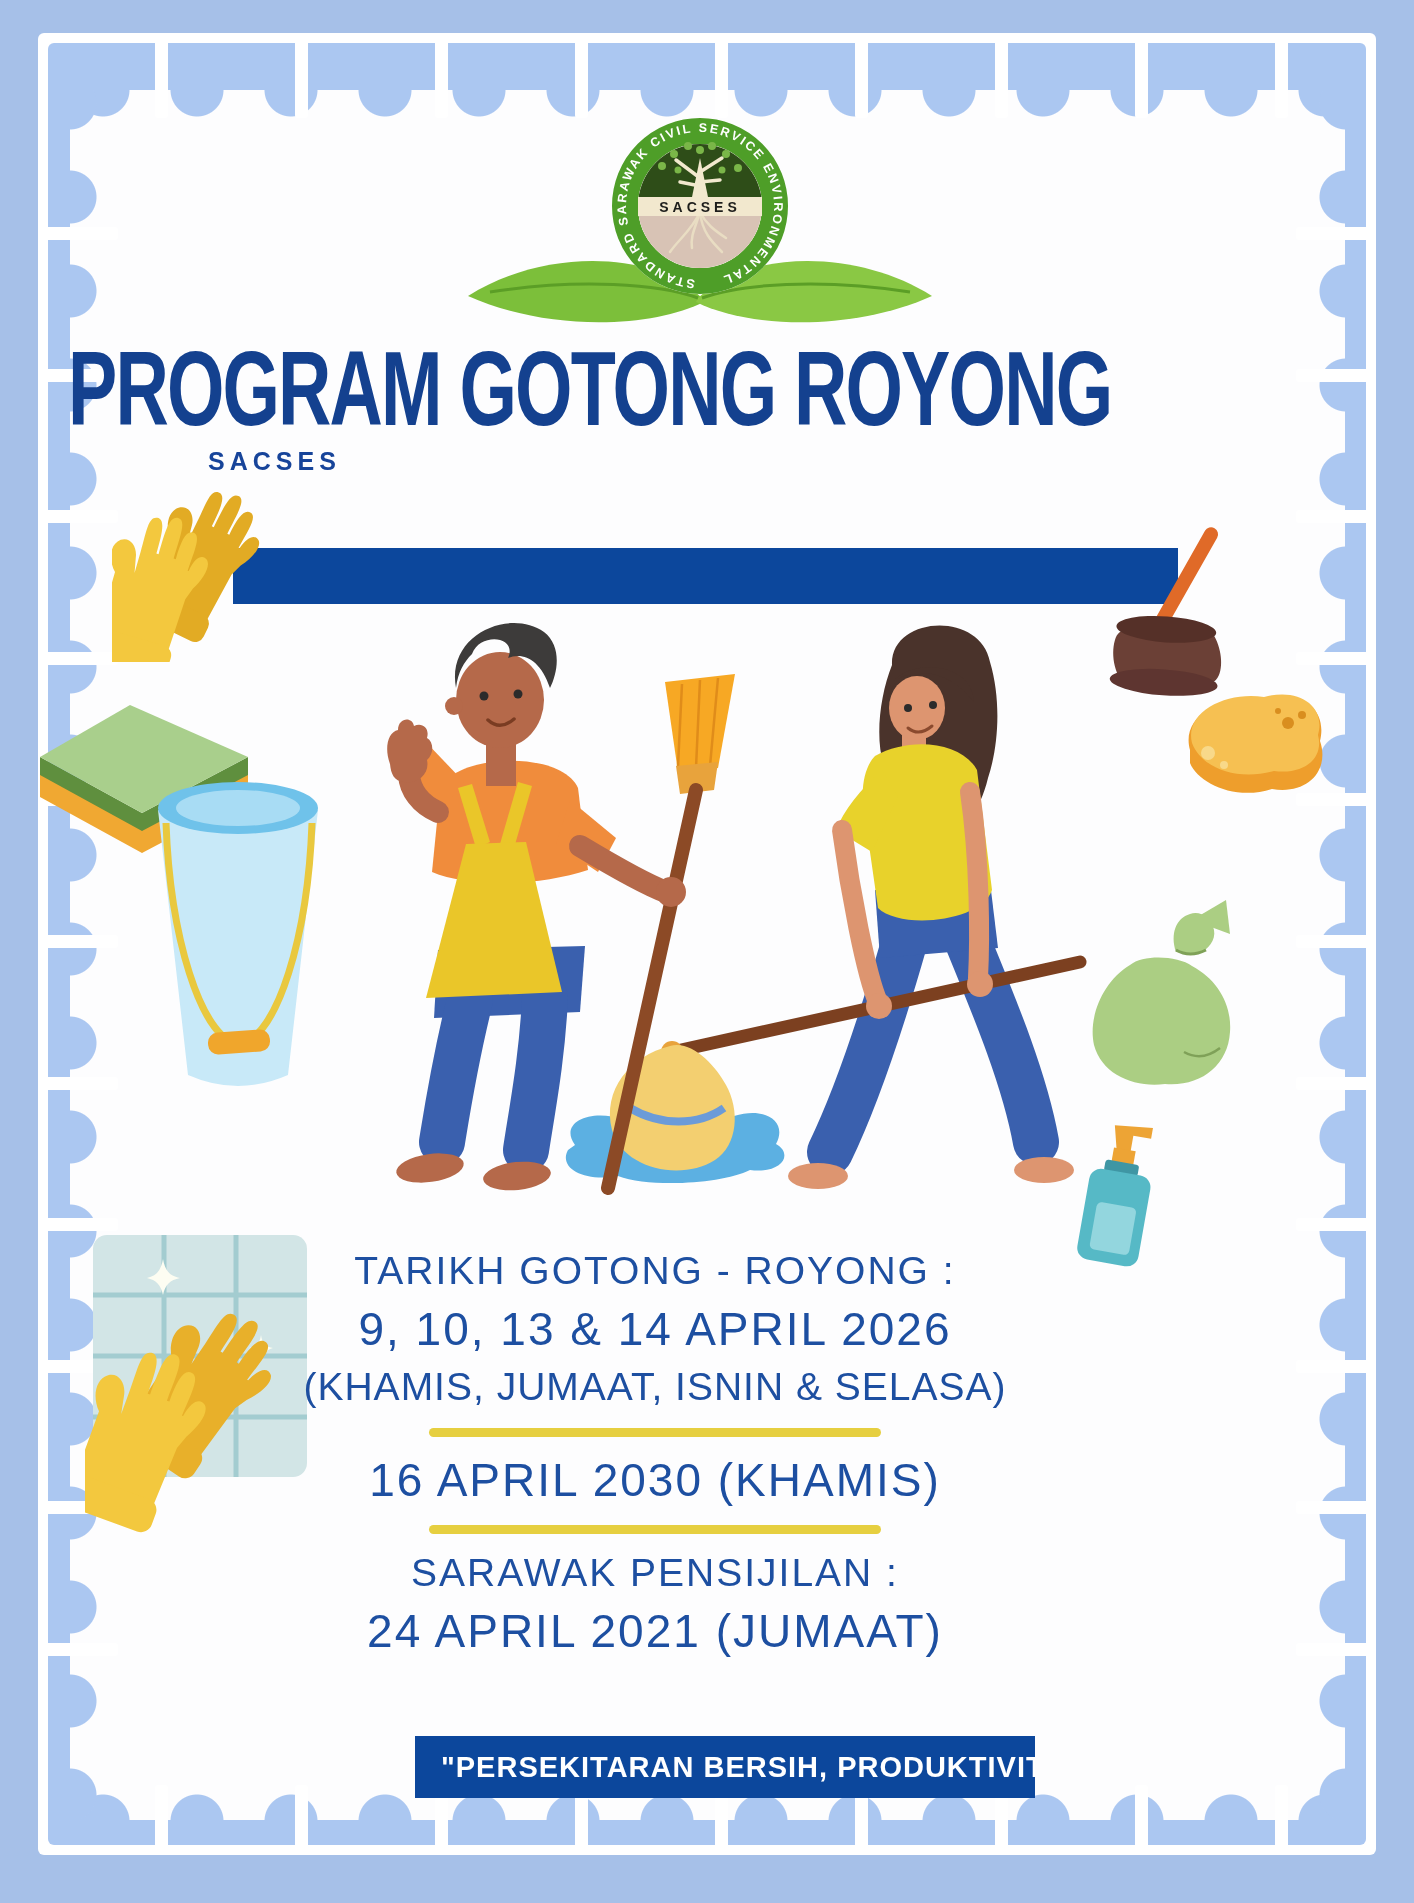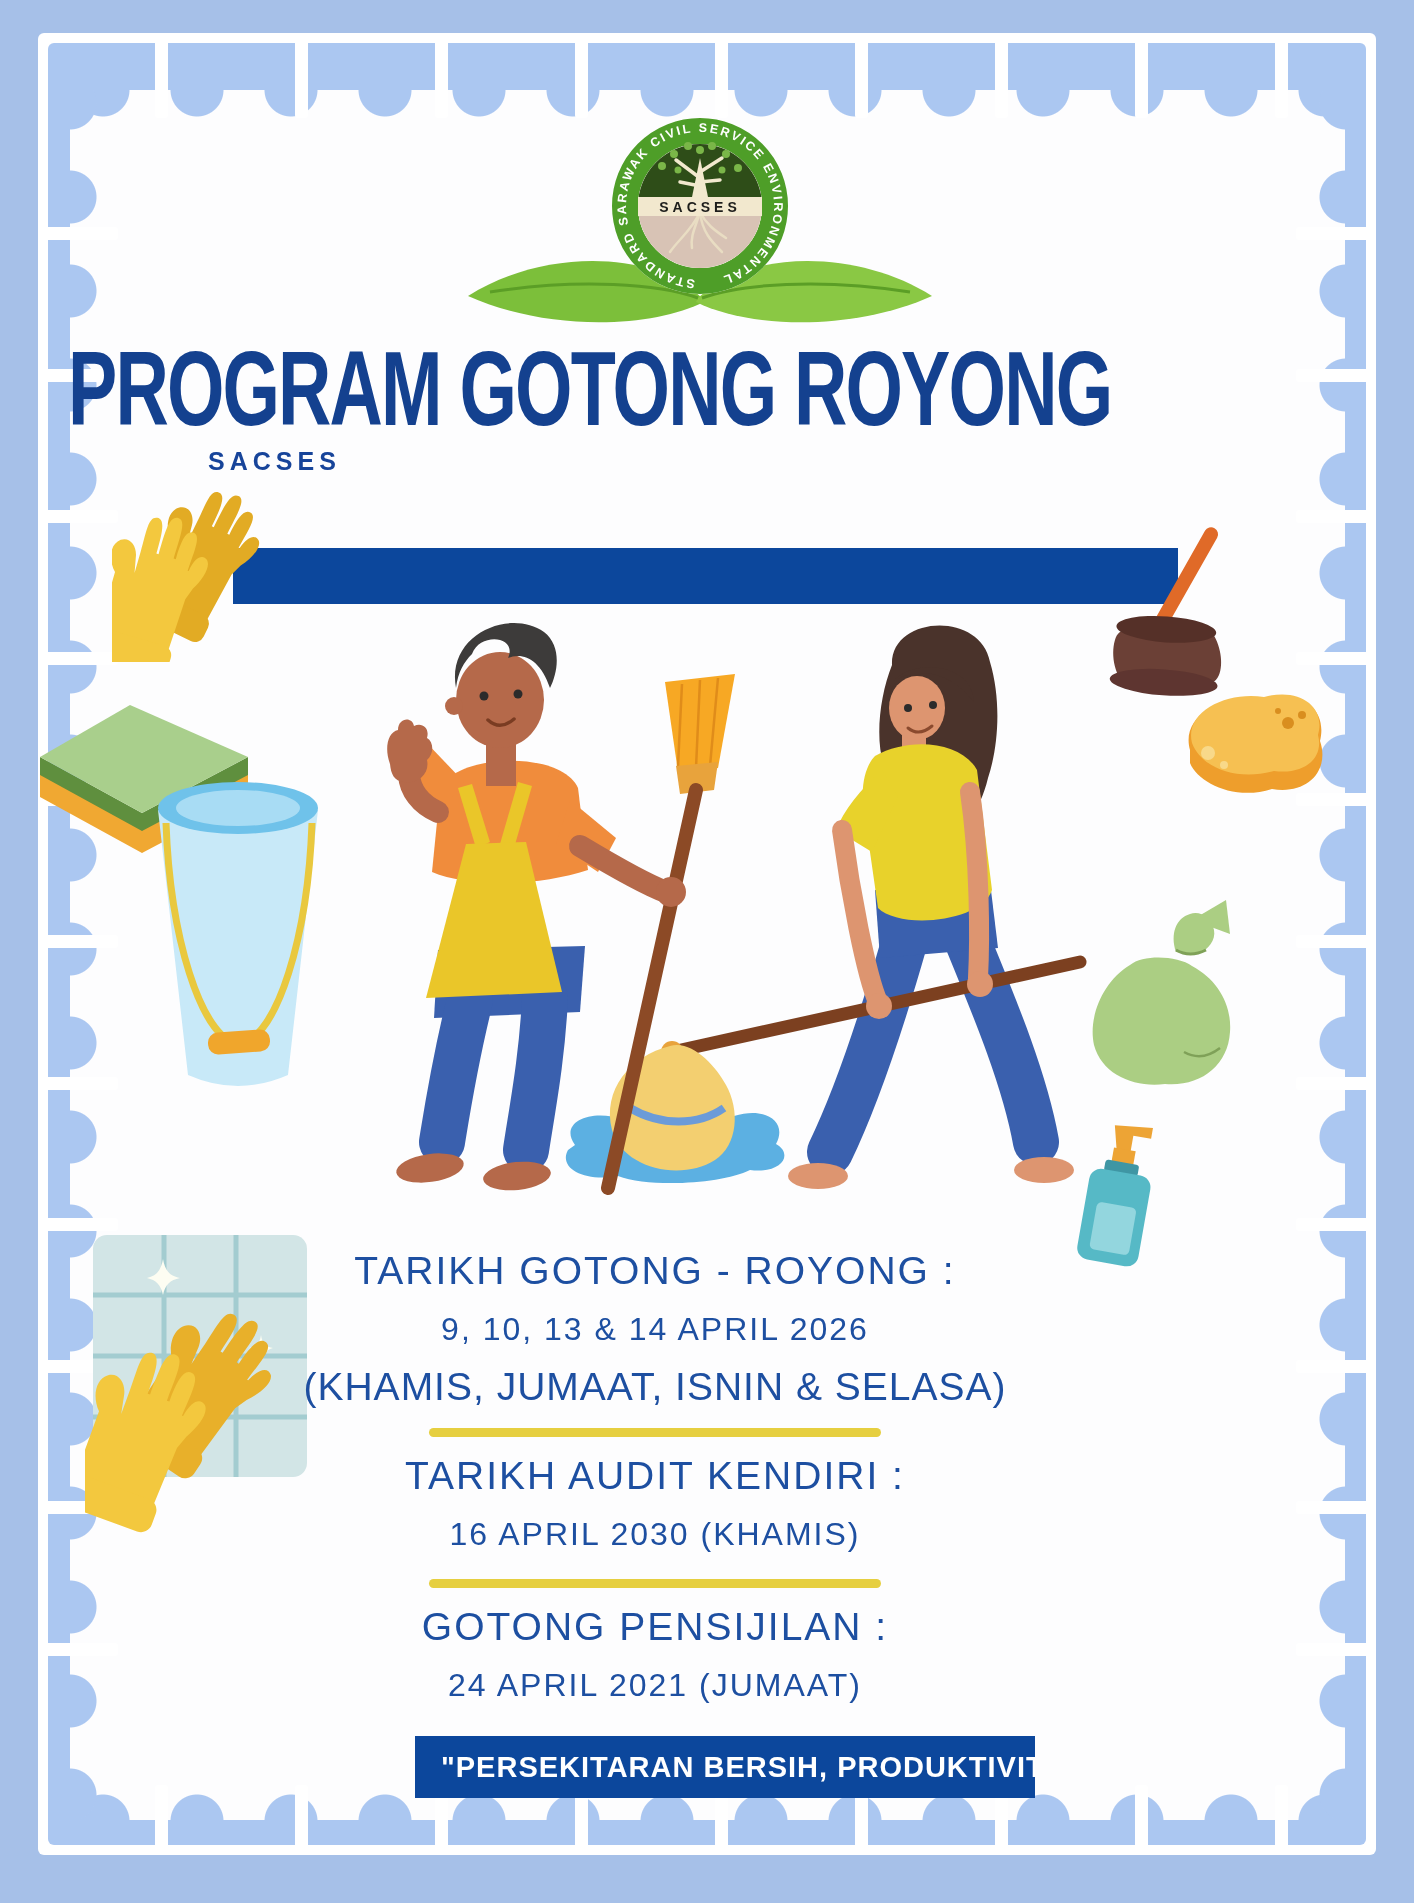--- a/index.html
+++ b/index.html
@@ -25,21 +25,21 @@
   .slot{position:absolute;background:#ffffff;border-radius:3px;}
   
   #title-wrap{left:110px;top:328px;width:960px;height:122px;display:flex;align-items:center;justify-content:center;}
   #title-text{font-size:82px;font-weight:800;letter-spacing:-2px;white-space:nowrap;
     transform:scale(0.9,1.28);color:#14418f;}
   #subtitle{left:208px;top:447px;font-size:25px;font-weight:700;letter-spacing:5px;color:#17449a;}
   #blue-bar{left:233px;top:548px;width:945px;height:56px;background:#0c479c;}
   
   #schedule{left:230px;top:1244px;width:850px;text-align:center;color:#1d4fa1;font-weight:400;}
   .sched-label{font-size:39px;letter-spacing:2px;line-height:54px;}
-  .sched-date{font-size:32px;letter-spacing:2px;line-height:62px;}
+  .sched-date{font-size:46px;letter-spacing:2px;line-height:62px;}
   .sched-paren{font-size:39px;letter-spacing:1px;line-height:54px;}
   .divider{width:452px;height:9px;border-radius:5px;background:#e6cf40;margin:14px auto 12px auto;}
   
   #banner{left:415px;top:1736px;width:620px;height:62px;background:#0c479c;overflow:hidden;}
   #banner-text{display:block;white-space:nowrap;color:#ffffff;font-weight:700;font-size:29px;
     letter-spacing:1px;line-height:62px;padding-left:26px;}
 </style>
 </head>
 <body>
 
@@ -307,24 +307,23 @@
     <circle cx="341" cy="332" r="15" fill="#b5694a"></circle>
   </g>
 </svg>
 
 
 <div class="abs" id="schedule">
   <div class="sched-label">TARIKH GOTONG - ROYONG :</div>
   <div class="sched-date">9, 10, 13 &amp; 14 APRIL 2026</div>
   <div class="sched-paren">(KHAMIS, JUMAAT, ISNIN &amp; SELASA)</div>
   <div class="divider"></div>
-  <div class="sched-label">TARIKH AUDIT KENDIRI :</div>
   <div class="sched-date">16 APRIL 2030 (KHAMIS)</div>
   <div class="divider"></div>
-  <div class="sched-label">GOTONG PENSIJILAN :</div>
+  <div class="sched-label">SARAWAK PENSIJILAN :</div>
   <div class="sched-date">24 APRIL 2021 (JUMAAT)</div>
 </div>
 
 
 <div class="abs" id="banner">
   <span id="banner-text">"PERSEKITARAN BERSIH, PRODUKTIVITI MENING</span>
 </div>
 
 
 

